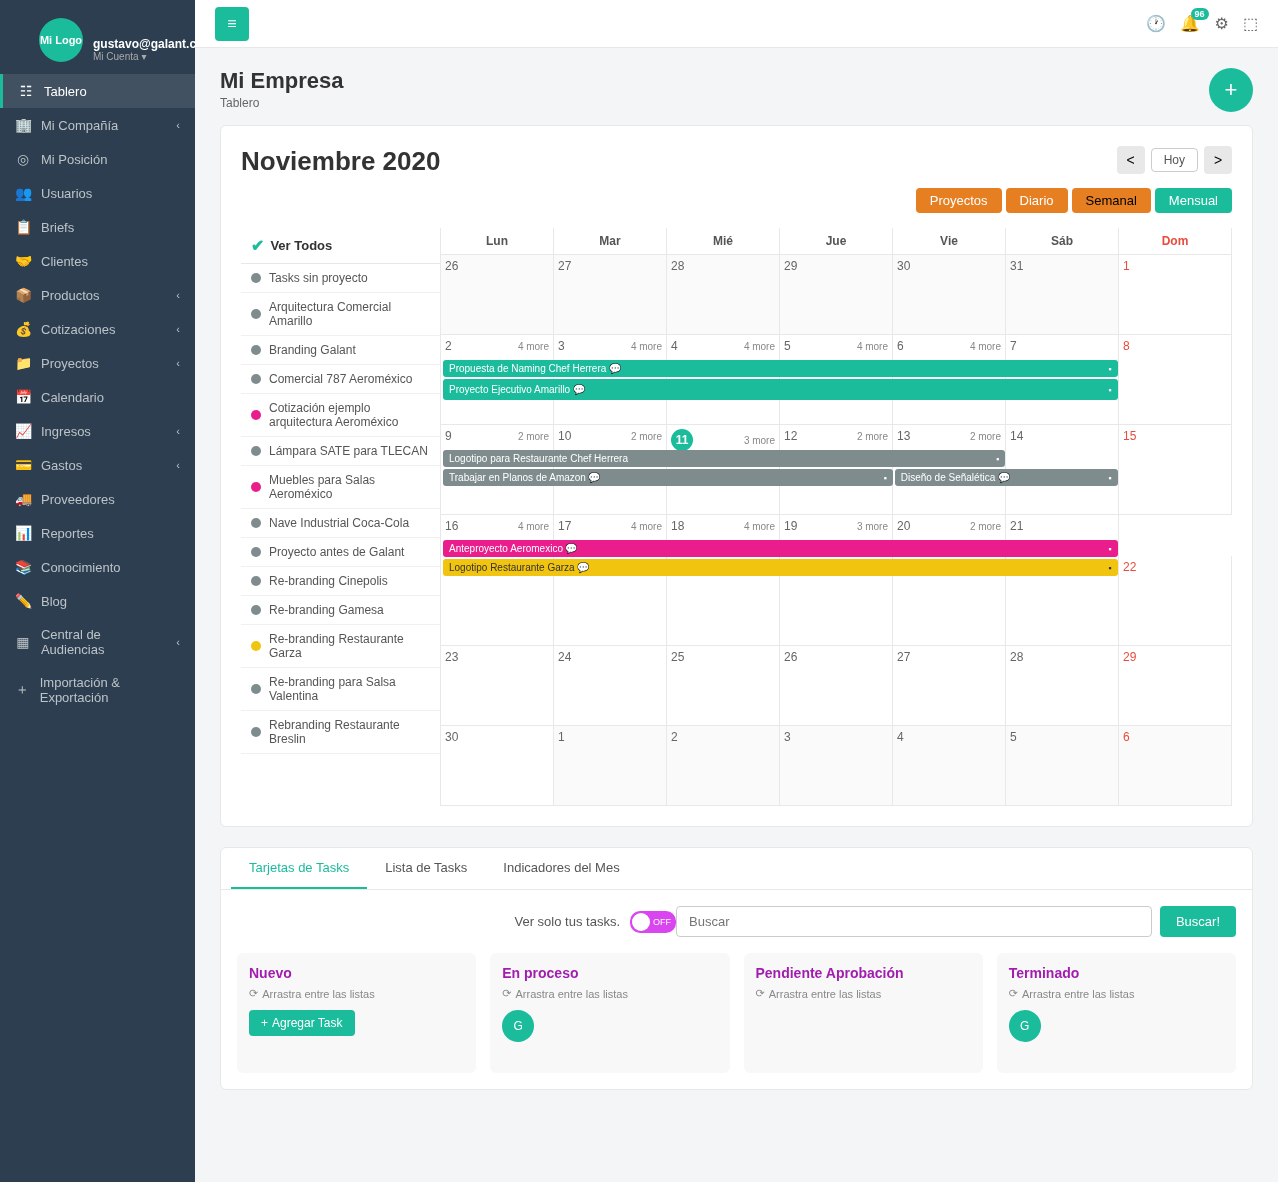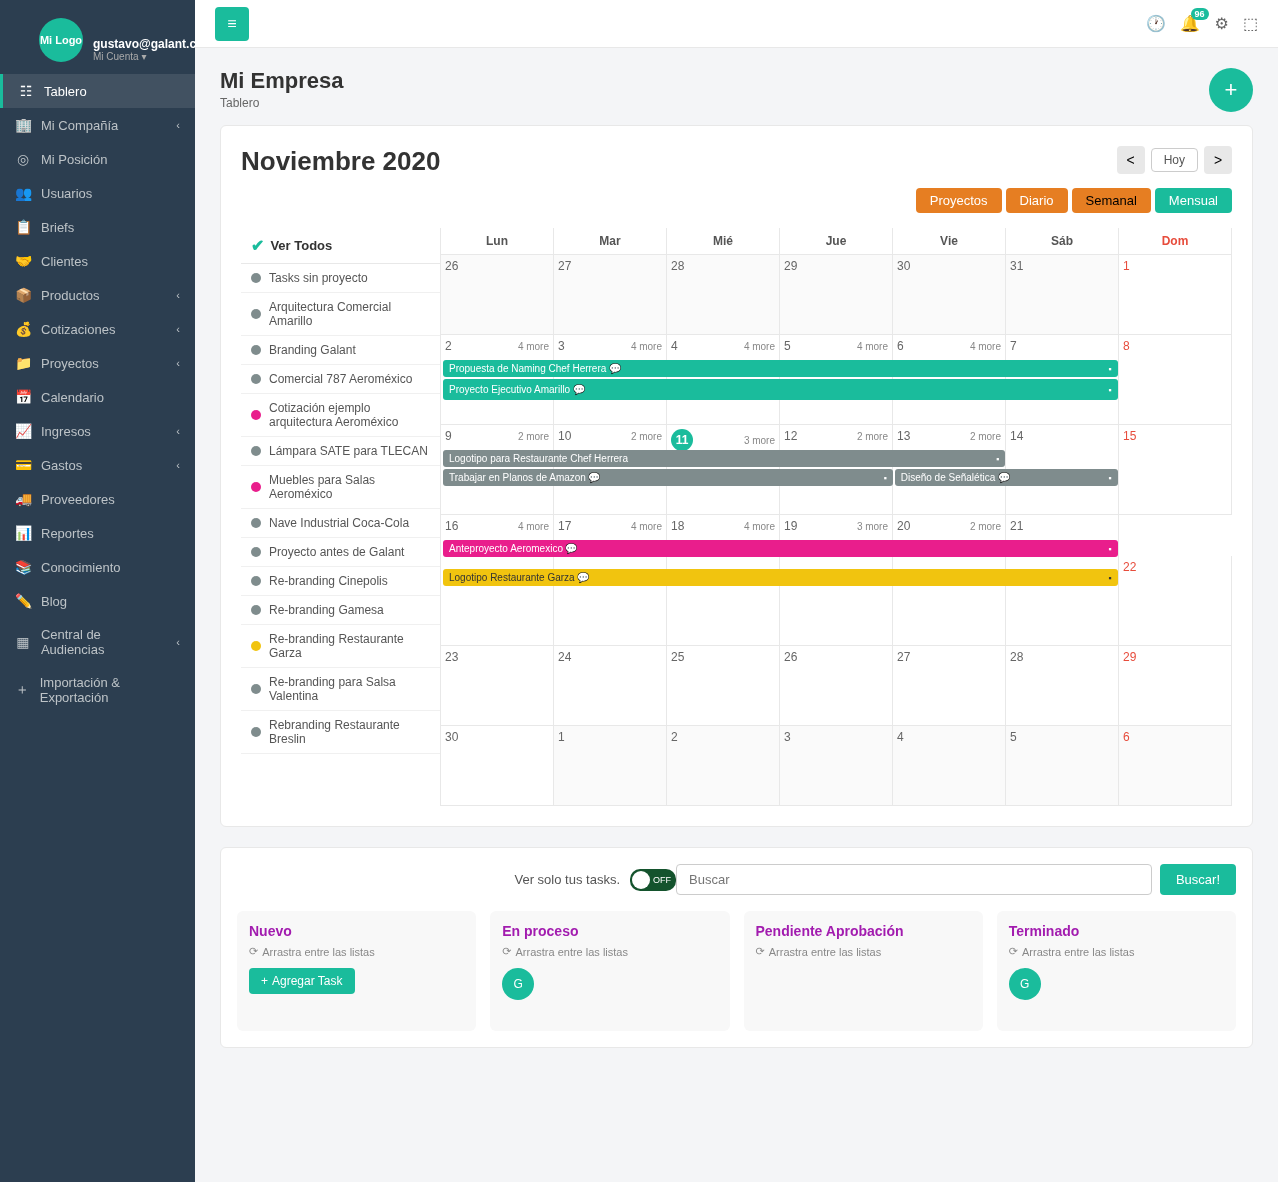--- a/index.html
+++ b/index.html
@@ -221,21 +221,21 @@
 
     .tab-content { padding: 16px; }
     .task-filter-bar {
       display: flex;
       align-items: center;
       justify-content: flex-end;
       margin-bottom: 16px;
     }
     .toggle-row { display: flex; align-items: center; gap: 10px; font-size: 13px; color: #555; }
     .toggle-switch {
-      background: #14532d; border-radius: 10px;
+      background: #d946ef; border-radius: 10px;
       width: 46px; height: 22px;
       display: flex; align-items: center;
       padding: 2px 4px; cursor: pointer;
       position: relative; font-size: 9px; color: #fff;
       justify-content: flex-end;
     }
     .toggle-switch .off-label { position: absolute; right: 5px; font-size: 9px; color: #fff; }
     .toggle-thumb {
       width: 18px; height: 18px; background: #fff;
       border-radius: 50%; position: absolute; left: 2px;
@@ -696,21 +696,21 @@
                   </div>
               </div>
               <div class="cal-cell" style="min-height:90px;margin-top:41px;">
                 <div class="cal-cell-header">
                     <span class="cal-date sunday">22</span>
                   </div>
               </div>
             </div>
 
             <div style="position:absolute;top:24px;left:0;right:0;padding:1px 2px;pointer-events:none;">
-              <div style="display:grid;grid-template-columns:repeat(7,1fr);margin-bottom:12px;">
+              <div style="display:grid;grid-template-columns:repeat(7,1fr);margin-bottom:2px;">
                 <div style="grid-column:1/7;background:#e91e8c;border-radius:3px;padding:3px 6px;font-size:10px;color:#fff;display:flex;align-items:center;justify-content:space-between;pointer-events:all;cursor:pointer;overflow:hidden;white-space:nowrap;">
                   <span>Anteproyecto Aeromexico 💬</span>
                     <span style="font-size:9px;">▪</span>
                 </div>
               </div>
               <div style="display:grid;grid-template-columns:repeat(7,1fr);">
                 <div style="grid-column:1/7;background:#f1c40f;border-radius:3px;padding:3px 6px;font-size:10px;color:#333;display:flex;align-items:center;justify-content:space-between;pointer-events:all;cursor:pointer;overflow:hidden;white-space:nowrap;">
                   <span>Logotipo Restaurante Garza 💬</span>
                     <span style="font-size:9px;">▪</span>
                 </div>
@@ -795,20 +795,25 @@
                     <span class="cal-date sunday">6</span>
                   </div>
                 </div>
             </div>
           </div>
         </div>
       </div>
     </div>
 
     <div class="bottom-section">
+      <div class="tab-bar">
+        <div class="tab active">Tarjetas de Tasks</div>
+        <div class="tab">Lista de Tasks</div>
+        <div class="tab">Indicadores del Mes</div>
+      </div>
 
       <div class="tab-content">
         <div class="task-filter-bar">
           <div class="toggle-row">
             <span>Ver solo tus tasks.</span>
             <div class="toggle-switch">
               <div class="toggle-thumb"></div>
               <span class="off-label">OFF</span>
             </div>
           </div>

